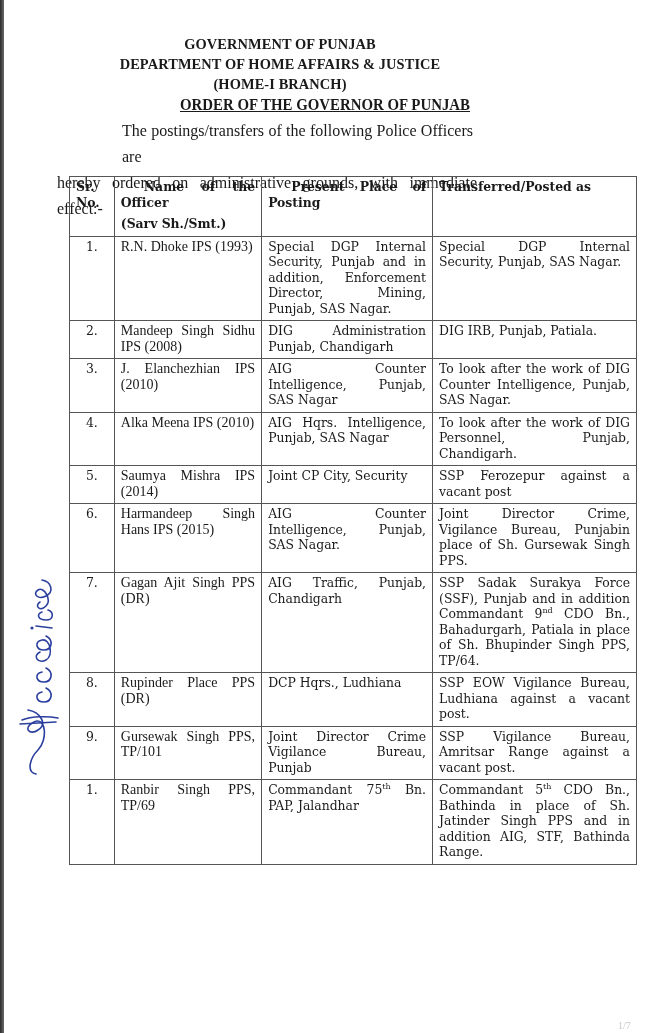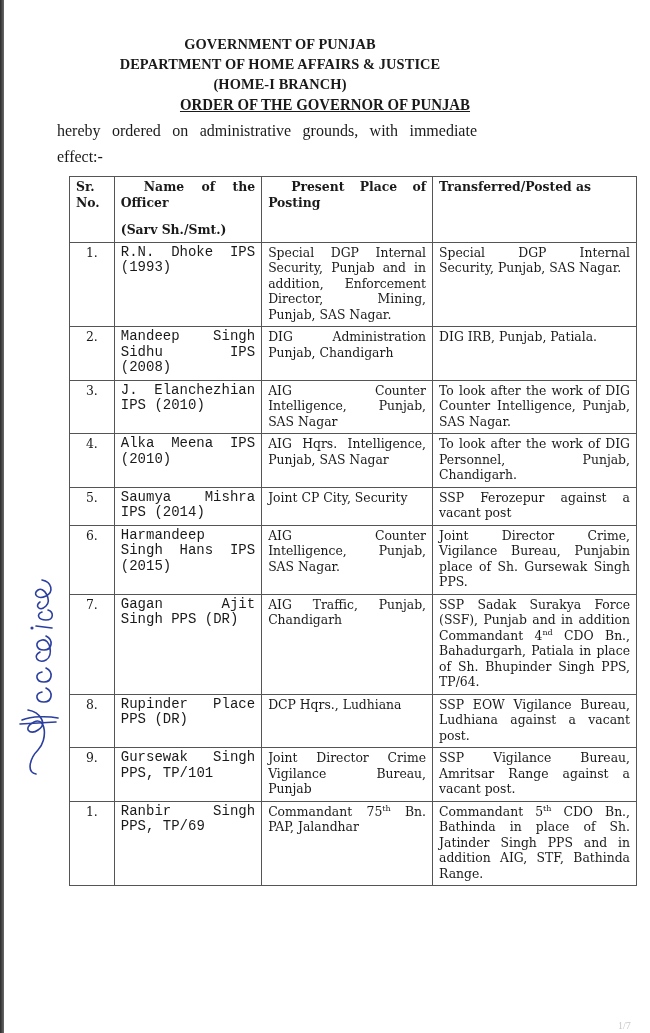--- a/index.html
+++ b/index.html
@@ -36,21 +36,21 @@
     border-collapse: collapse; table-layout: fixed;
     font-family: "DejaVu Serif", serif; font-size: 12.4px; line-height: 15.5px;
   }
   table.orders td, table.orders th {
     border: 1px solid #555; vertical-align: top; padding: 2px 6px 4px 6px;
     text-align: justify;
   }
   table.orders th { font-weight: bold; text-align: left; padding-top: 2px; }
   table.orders th .h-just { text-align: justify; text-align-last: justify; display: block; margin-left: 23px; }
   table.orders td.sr { text-align: center; padding-left: 3px; padding-right: 3px; }
-  table.orders td.name { font-family: Liberation Mono, monospace; font-size: 14px; }
+  table.orders td.name { font-family: Liberation Serif, serif; font-size: 14px; }
   col.c-sr { width: 38px; }
   col.c-name { width: 125px; }
   col.c-present { width: 145px; }
   col.c-trans { width: 173px; }
   .sup { font-size: 8px; vertical-align: super; line-height: 0; }
 
   .signature { position: absolute; left: 12px; top: 560px; width: 48px; height: 220px; }
   .page-mark { position: absolute; left: 618px; top: 1020px; font-size: 10px; color: #c8c8c8; text-align: right; }
 </style>
 </head>
@@ -60,40 +60,41 @@
 
 <div class="header">
   <div class="line">GOVERNMENT OF PUNJAB</div>
   <div class="line">DEPARTMENT OF HOME AFFAIRS &amp; JUSTICE</div>
   <div class="line">(HOME-I BRANCH)</div>
 </div>
 
 <div class="order-title">ORDER OF THE GOVERNOR OF PUNJAB</div>
 
 <div class="intro">
+  <p class="l1">The postings/transfers of the following Police Officers are</p>
   <p class="l2">hereby ordered on administrative grounds, with immediate effect:-</p>
 </div>
 
 <table class="orders">
   <colgroup>
       <col class="c-sr">
       <col class="c-name">
       <col class="c-present">
       <col class="c-trans">
     </colgroup>
   <thead>
     <tr>
       <th>
         <span>Sr.</span><br>
         <span>No.</span>
       </th>
       <th>
         <span class="h-just">Name of the</span>
         <span style="display:block">Officer</span>
-        <span style="display:block;margin-top:12px">(Sarv Sh./Smt.)</span>
+        <span style="display:block;margin-top:6px">(Sarv Sh./Smt.)</span>
       </th>
       <th>
         <span class="h-just">Present Place of</span>
         <span style="display:block">Posting</span>
       </th>
       <th>Transferred/Posted as</th>
     </tr>
   </thead>
   <tbody>
     <tr>
@@ -129,21 +130,21 @@
     <tr>
       <td class="sr">6.</td>
       <td class="name">Harmandeep Singh Hans IPS (2015)</td>
       <td>AIG Counter Intelligence, Punjab, SAS Nagar.</td>
       <td>Joint Director Crime, Vigilance Bureau, Punjabin place of Sh. Gursewak Singh PPS.</td>
     </tr>
     <tr>
       <td class="sr">7.</td>
       <td class="name">Gagan Ajit Singh PPS (DR)</td>
       <td>AIG Traffic, Punjab, Chandigarh</td>
-      <td><span>SSP Sadak Surakya Force (SSF), Punjab and in addition Commandant 4</span><span class="sup">nd</span><span> CDO Bn., Bahadurgarh, Patiala in place of Sh. Bhupinder Singh PPS, TP/64.</span></td>
+      <td><span>SSP Sadak Surakya Force (SSF), Punjab and in addition Commandant 9</span><span class="sup">nd</span><span> CDO Bn., Bahadurgarh, Patiala in place of Sh. Bhupinder Singh PPS, TP/64.</span></td>
     </tr>
     <tr>
       <td class="sr">8.</td>
       <td class="name">Rupinder Place PPS (DR)</td>
       <td>DCP Hqrs., Ludhiana</td>
       <td>SSP EOW Vigilance Bureau, Ludhiana against a vacant post.</td>
     </tr>
     <tr>
       <td class="sr">9.</td>
       <td class="name">Gursewak Singh PPS, TP/101</td>

